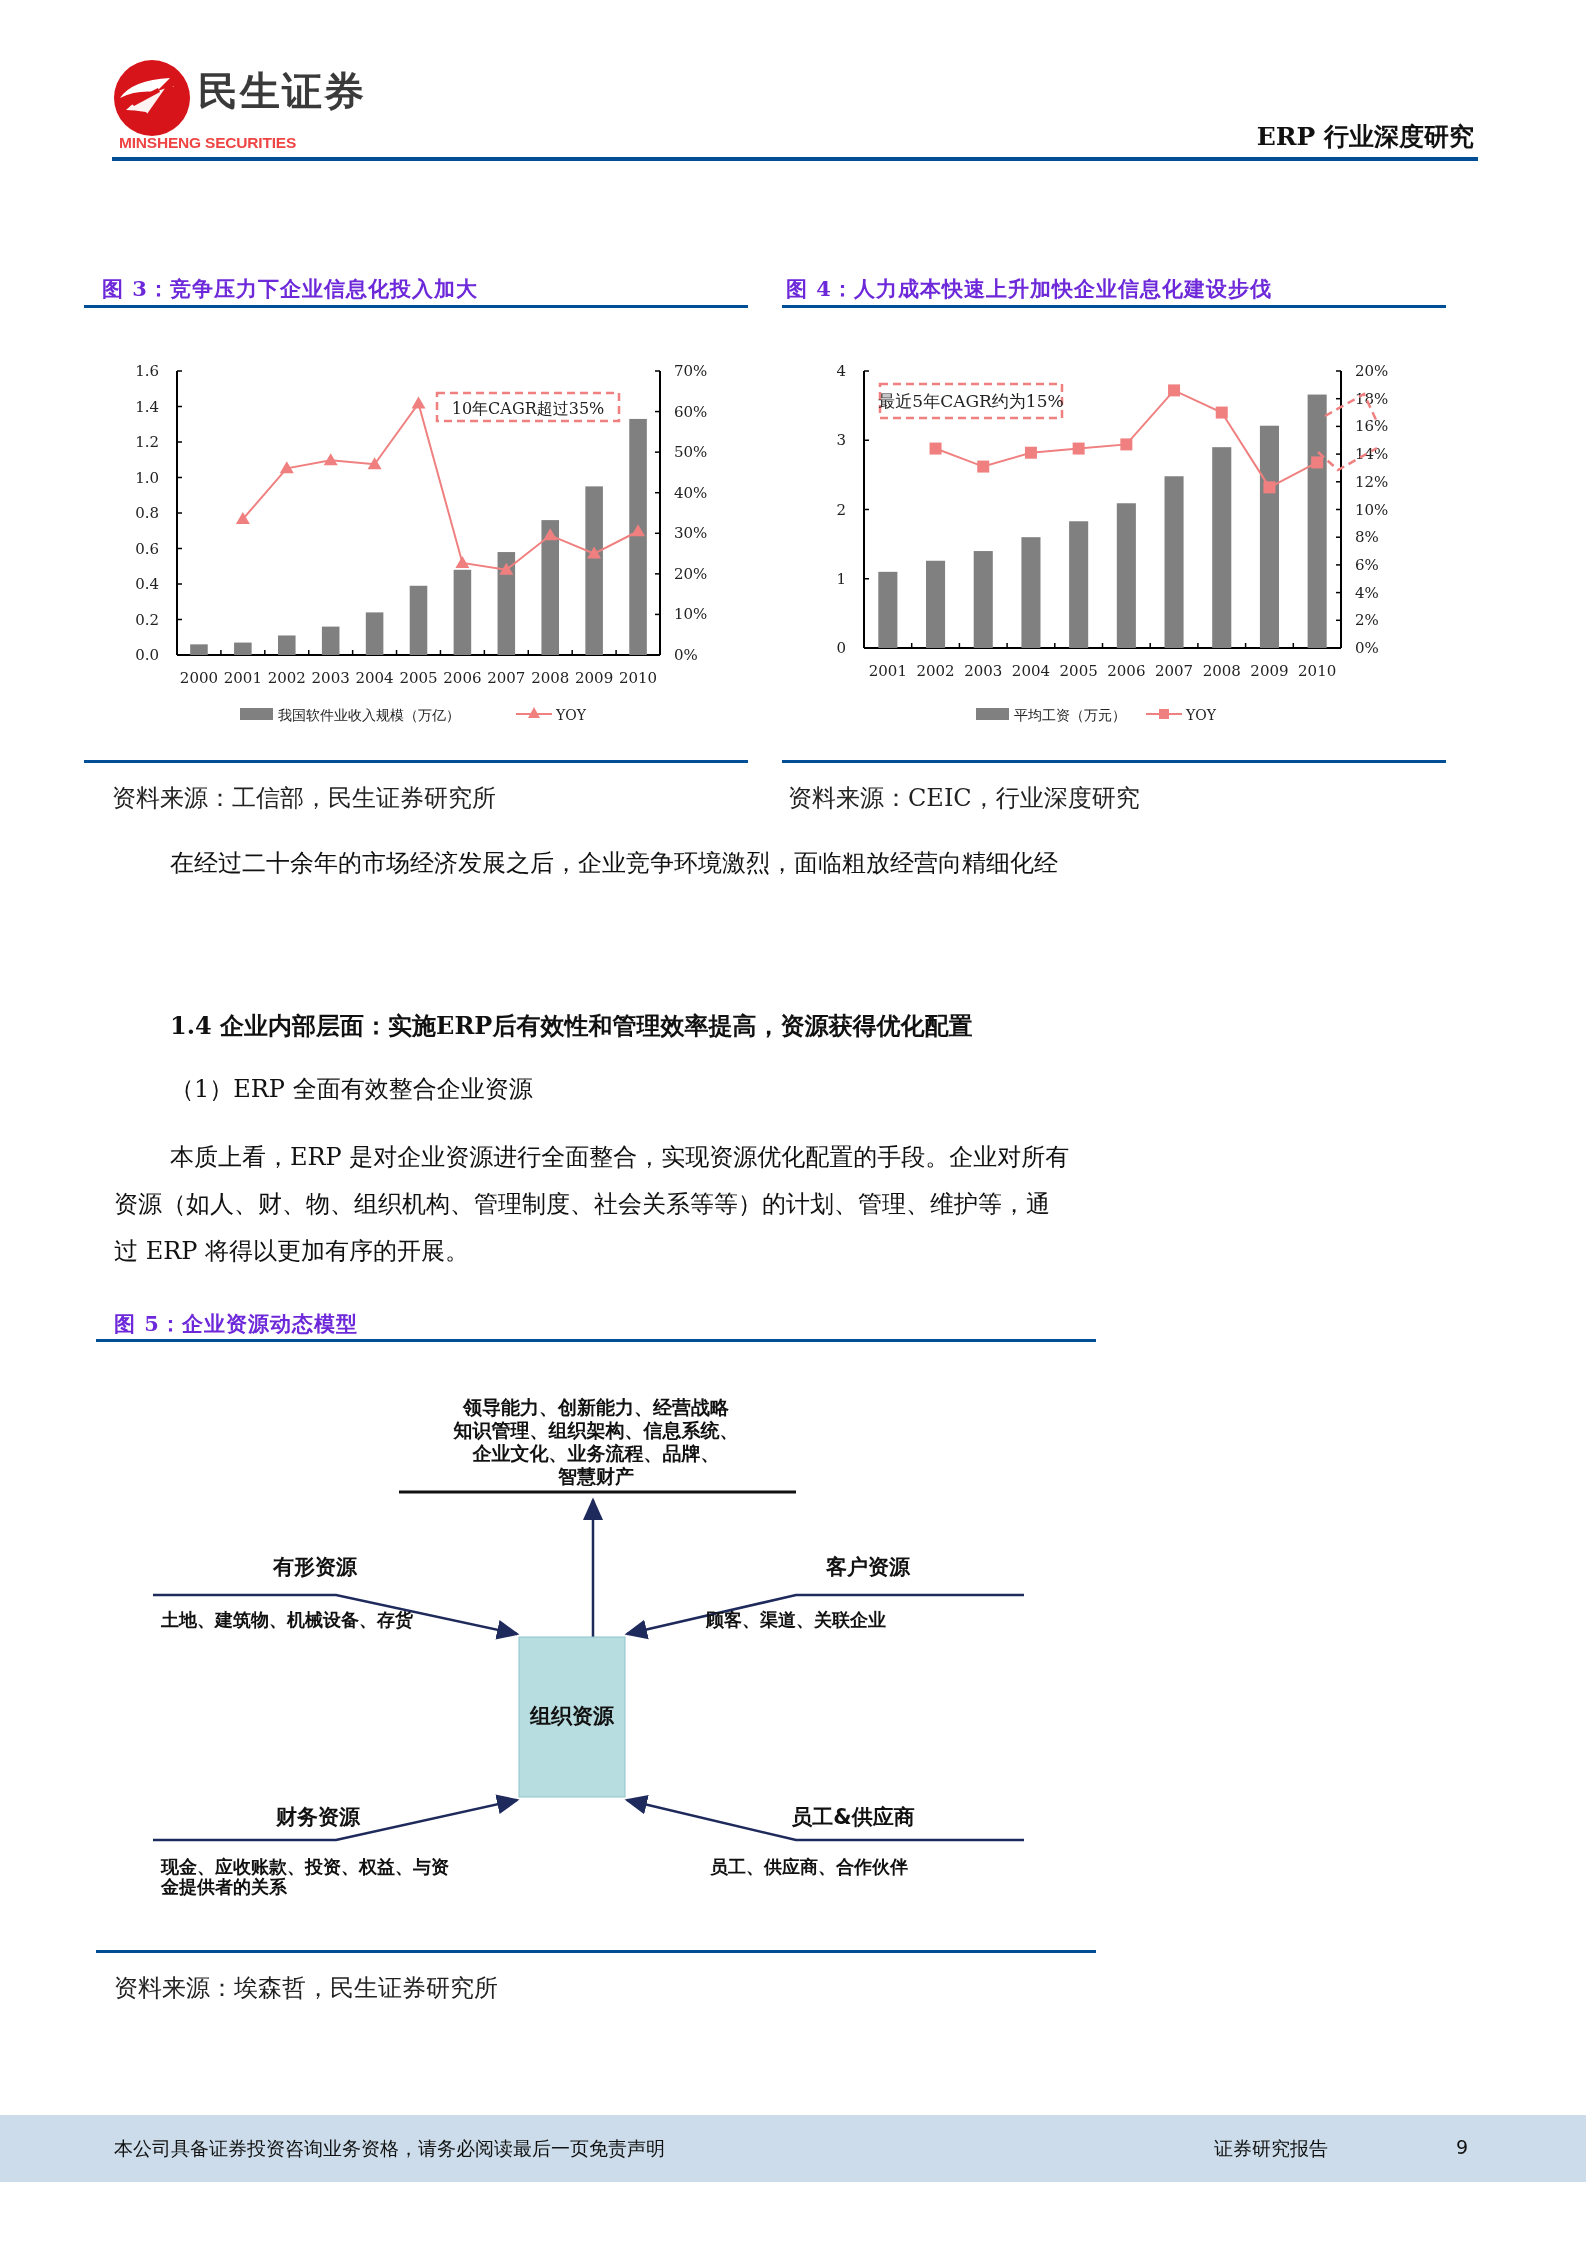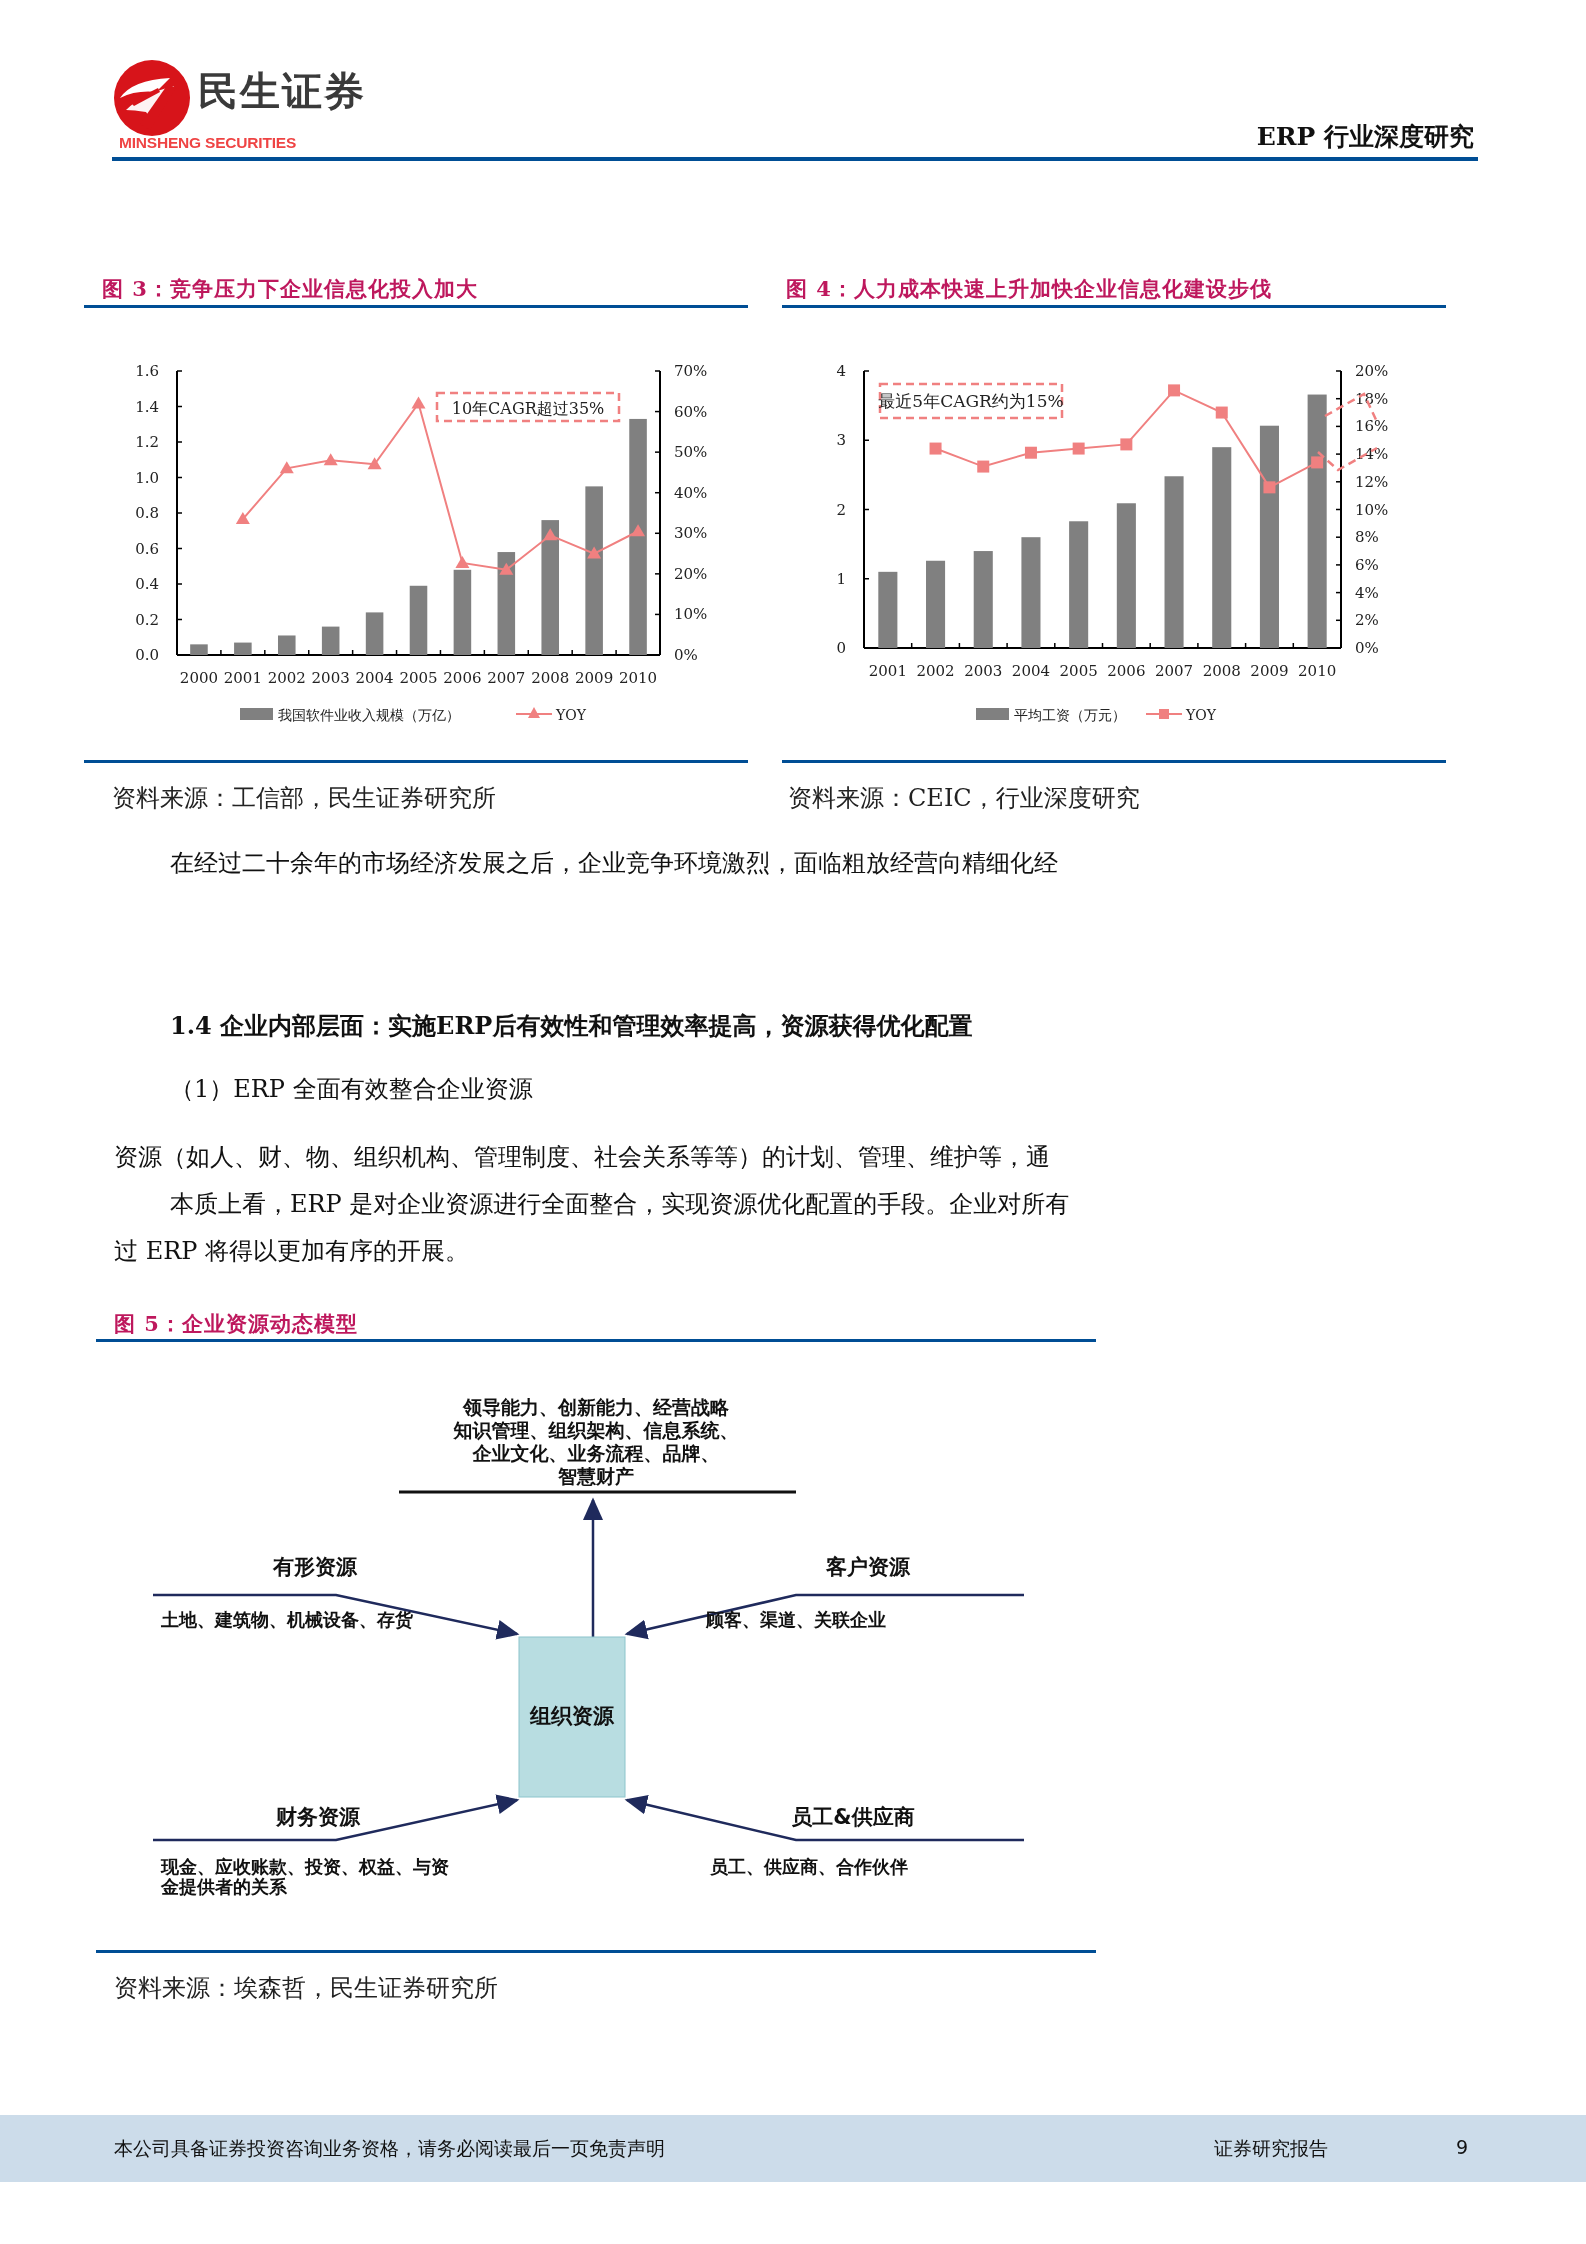--- a/index.html
+++ b/index.html
@@ -6,21 +6,21 @@
   body { width:1586px; height:2244px; position:relative; overflow:hidden;
          font-family:"DejaVu Serif","Liberation Serif",serif; color:#111; }
   .abs { position:absolute; }
   .logo { left:112px; top:58px; width:150px; height:80px; }
   .logo-cn { left:198px; top:64px; font-family:"DejaVu Sans","Liberation Sans",sans-serif; font-weight:bold;
              font-size:40px; color:#3a3a3a; letter-spacing:2px; }
   .logo-en { left:119px; top:114px; font-family:"Liberation Sans","DejaVu Sans",sans-serif; font-weight:bold;
              font-size:15.5px; color:#ef4444; letter-spacing:-0.2px;margin-top:20px; }
   .header-title { right:112px; top:120px; font-size:25px; font-weight:bold; }
   .header-rule { left:112px; top:157px; width:1366px; height:4px; background:#004e95; }
-  .fig-title { font-size:21px; font-weight:bold; color:#be185d; letter-spacing:1px; }
+  .fig-title { font-size:21px; font-weight:bold; color:#6d28d9; letter-spacing:1px; }
   .fig-rule { height:3px; background:#004e95; }
   .src { font-size:24px; color:#222; }
   .body-text { font-size:24px; line-height:47px; color:#111; }
   .section-h { font-size:24px; font-weight:bold; }
   .footer { left:0; top:2115px; width:1586px; height:67px; background:#ccdcea;
             font-family:"DejaVu Sans","Liberation Sans",sans-serif; font-size:19px; }
   .footer span { position:absolute; top:21px; }
   svg text { font-family:"DejaVu Serif","Liberation Serif",serif; }
   .diag-text { font-family:"DejaVu Sans","Liberation Sans",sans-serif; font-weight:bold; }
 </style>
@@ -250,22 +250,22 @@
 <div class="abs src" style="left:788px; top:782px;">资料来源：CEIC，行业深度研究</div>
 
 <div class="abs body-text" style="left:114px; top:840px; width:1090px;">
   <div style="text-indent:56px;">在经过二十余年的市场经济发展之后，企业竞争环境激烈，面临粗放经营向精细化经</div>
 </div>
 
 <div class="abs section-h" style="left:170px; top:1010px;">1.4 企业内部层面：实施ERP后有效性和管理效率提高，资源获得优化配置</div>
 <div class="abs body-text" style="left:170px; top:1066px;">（1）ERP 全面有效整合企业资源</div>
 
 <div class="abs body-text" style="left:114px; top:1134px; width:1090px;">
+  <div style="text-indent:56px;">本质上看，ERP 是对企业资源进行全面整合，实现资源优化配置的手段。企业对所有</div>
   <div>资源（如人、财、物、组织机构、管理制度、社会关系等等）的计划、管理、维护等，通</div>
-  <div style="text-indent:56px;">本质上看，ERP 是对企业资源进行全面整合，实现资源优化配置的手段。企业对所有</div>
   <div>过 ERP 将得以更加有序的开展。</div>
 </div>
 
 <div class="abs fig-title" style="left:114px; top:1310px;">图 5：企业资源动态模型</div>
 <div class="abs fig-rule" style="left:96px; top:1339px; width:1000px;"></div>
 
 <svg class="abs" style="left:96px; top:1340px;" width="1000" height="600">
   <defs>
     <marker id="arr" markerWidth="10" markerHeight="10" refX="8" refY="5" orient="auto">
       <path d="M0,1 L9,5 L0,9 Z" fill="#1f2a5c"></path>

